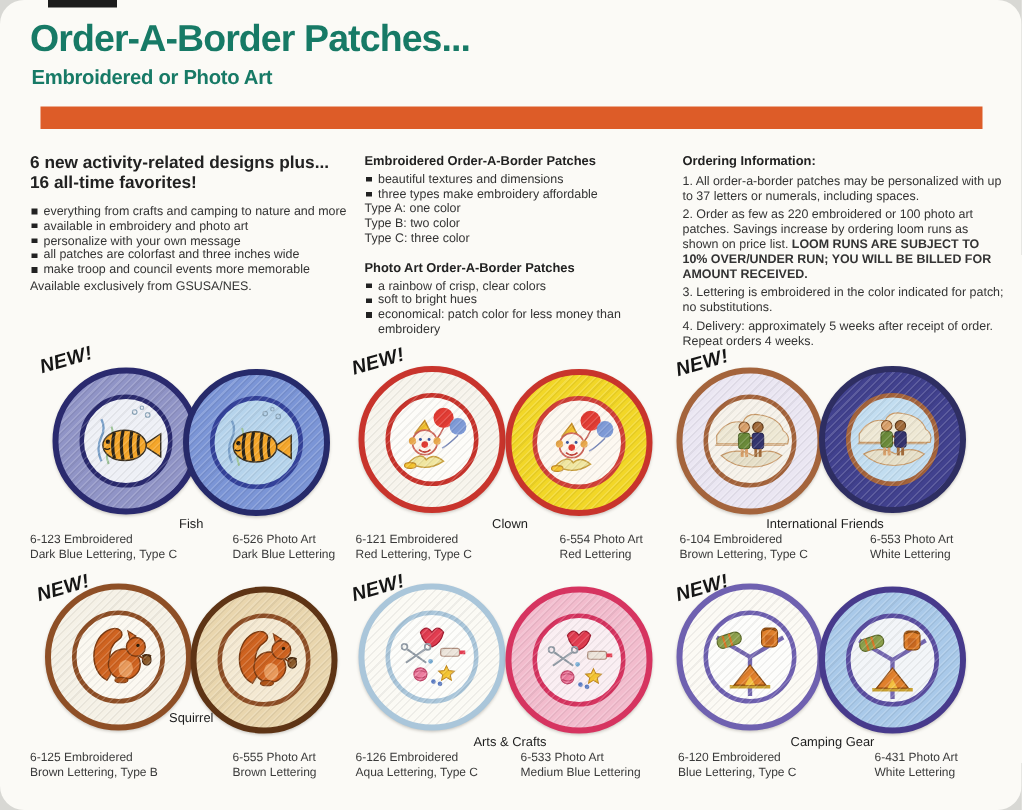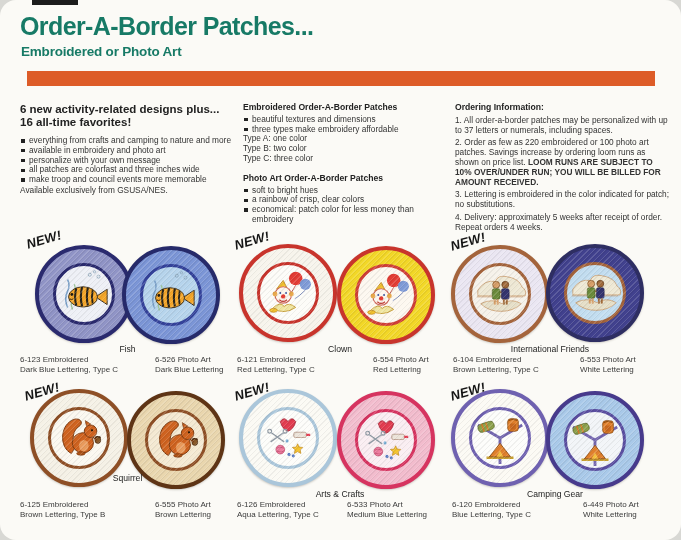--- a/index.html
+++ b/index.html
@@ -198,22 +198,22 @@
     <ul>
       <li>beautiful textures and dimensions</li>
       <li>three types make embroidery affordable</li>
     </ul>
     <p class="plain-line">Type A: one color</p>
     <p class="plain-line">Type B: two color</p>
     <p class="plain-line">Type C: three color</p>
     <div class="gap10"></div>
     <p class="sub-head">Photo Art Order-A-Border Patches</p>
     <ul>
+      <li>a rainbow of crisp, clear colors</li>
       <li>soft to bright hues</li>
-      <li>a rainbow of crisp, clear colors</li>
       <li>economical: patch color for less money than embroidery</li>
     </ul>
   </div>
 
   <div class="col col3">
     <p class="sub-head">Ordering Information:</p>
     <p>1. All order-a-border patches may be personalized with up to 37 letters or numerals, including spaces.</p>
     <p><span>2. Order as few as 220 embroidered or 100 photo art patches. Savings increase by ordering loom runs as shown on price list. </span><span class="bold-inline">LOOM RUNS ARE SUBJECT TO 10% OVER/UNDER RUN; YOU WILL BE BILLED FOR AMOUNT RECEIVED.</span></p>
     <p>3. Lettering is embroidered in the color indicated for patch; no substitutions.</p>
     <p>4. Delivery: approximately 5 weeks after receipt of order. Repeat orders 4 weeks.</p>
@@ -364,17 +364,17 @@
   </div>
   <div class="cap" style="left:347px;top:500px">
     <div><span>6-533</span> <span>Photo Art</span></div>
     <div>Medium Blue Lettering</div>
   </div>
   <div class="cap" style="left:452px;top:500px">
     <div><span>6-120</span> <span>Embroidered</span></div>
     <div>Blue Lettering, Type C</div>
   </div>
   <div class="cap" style="left:583px;top:500px">
-    <div><span>6-449</span> <span>Photo Art</span></div>
+    <div><span>6-431</span> <span>Photo Art</span></div>
     <div>White Lettering</div>
   </div>
 
 </div>
 
 </body></html>

